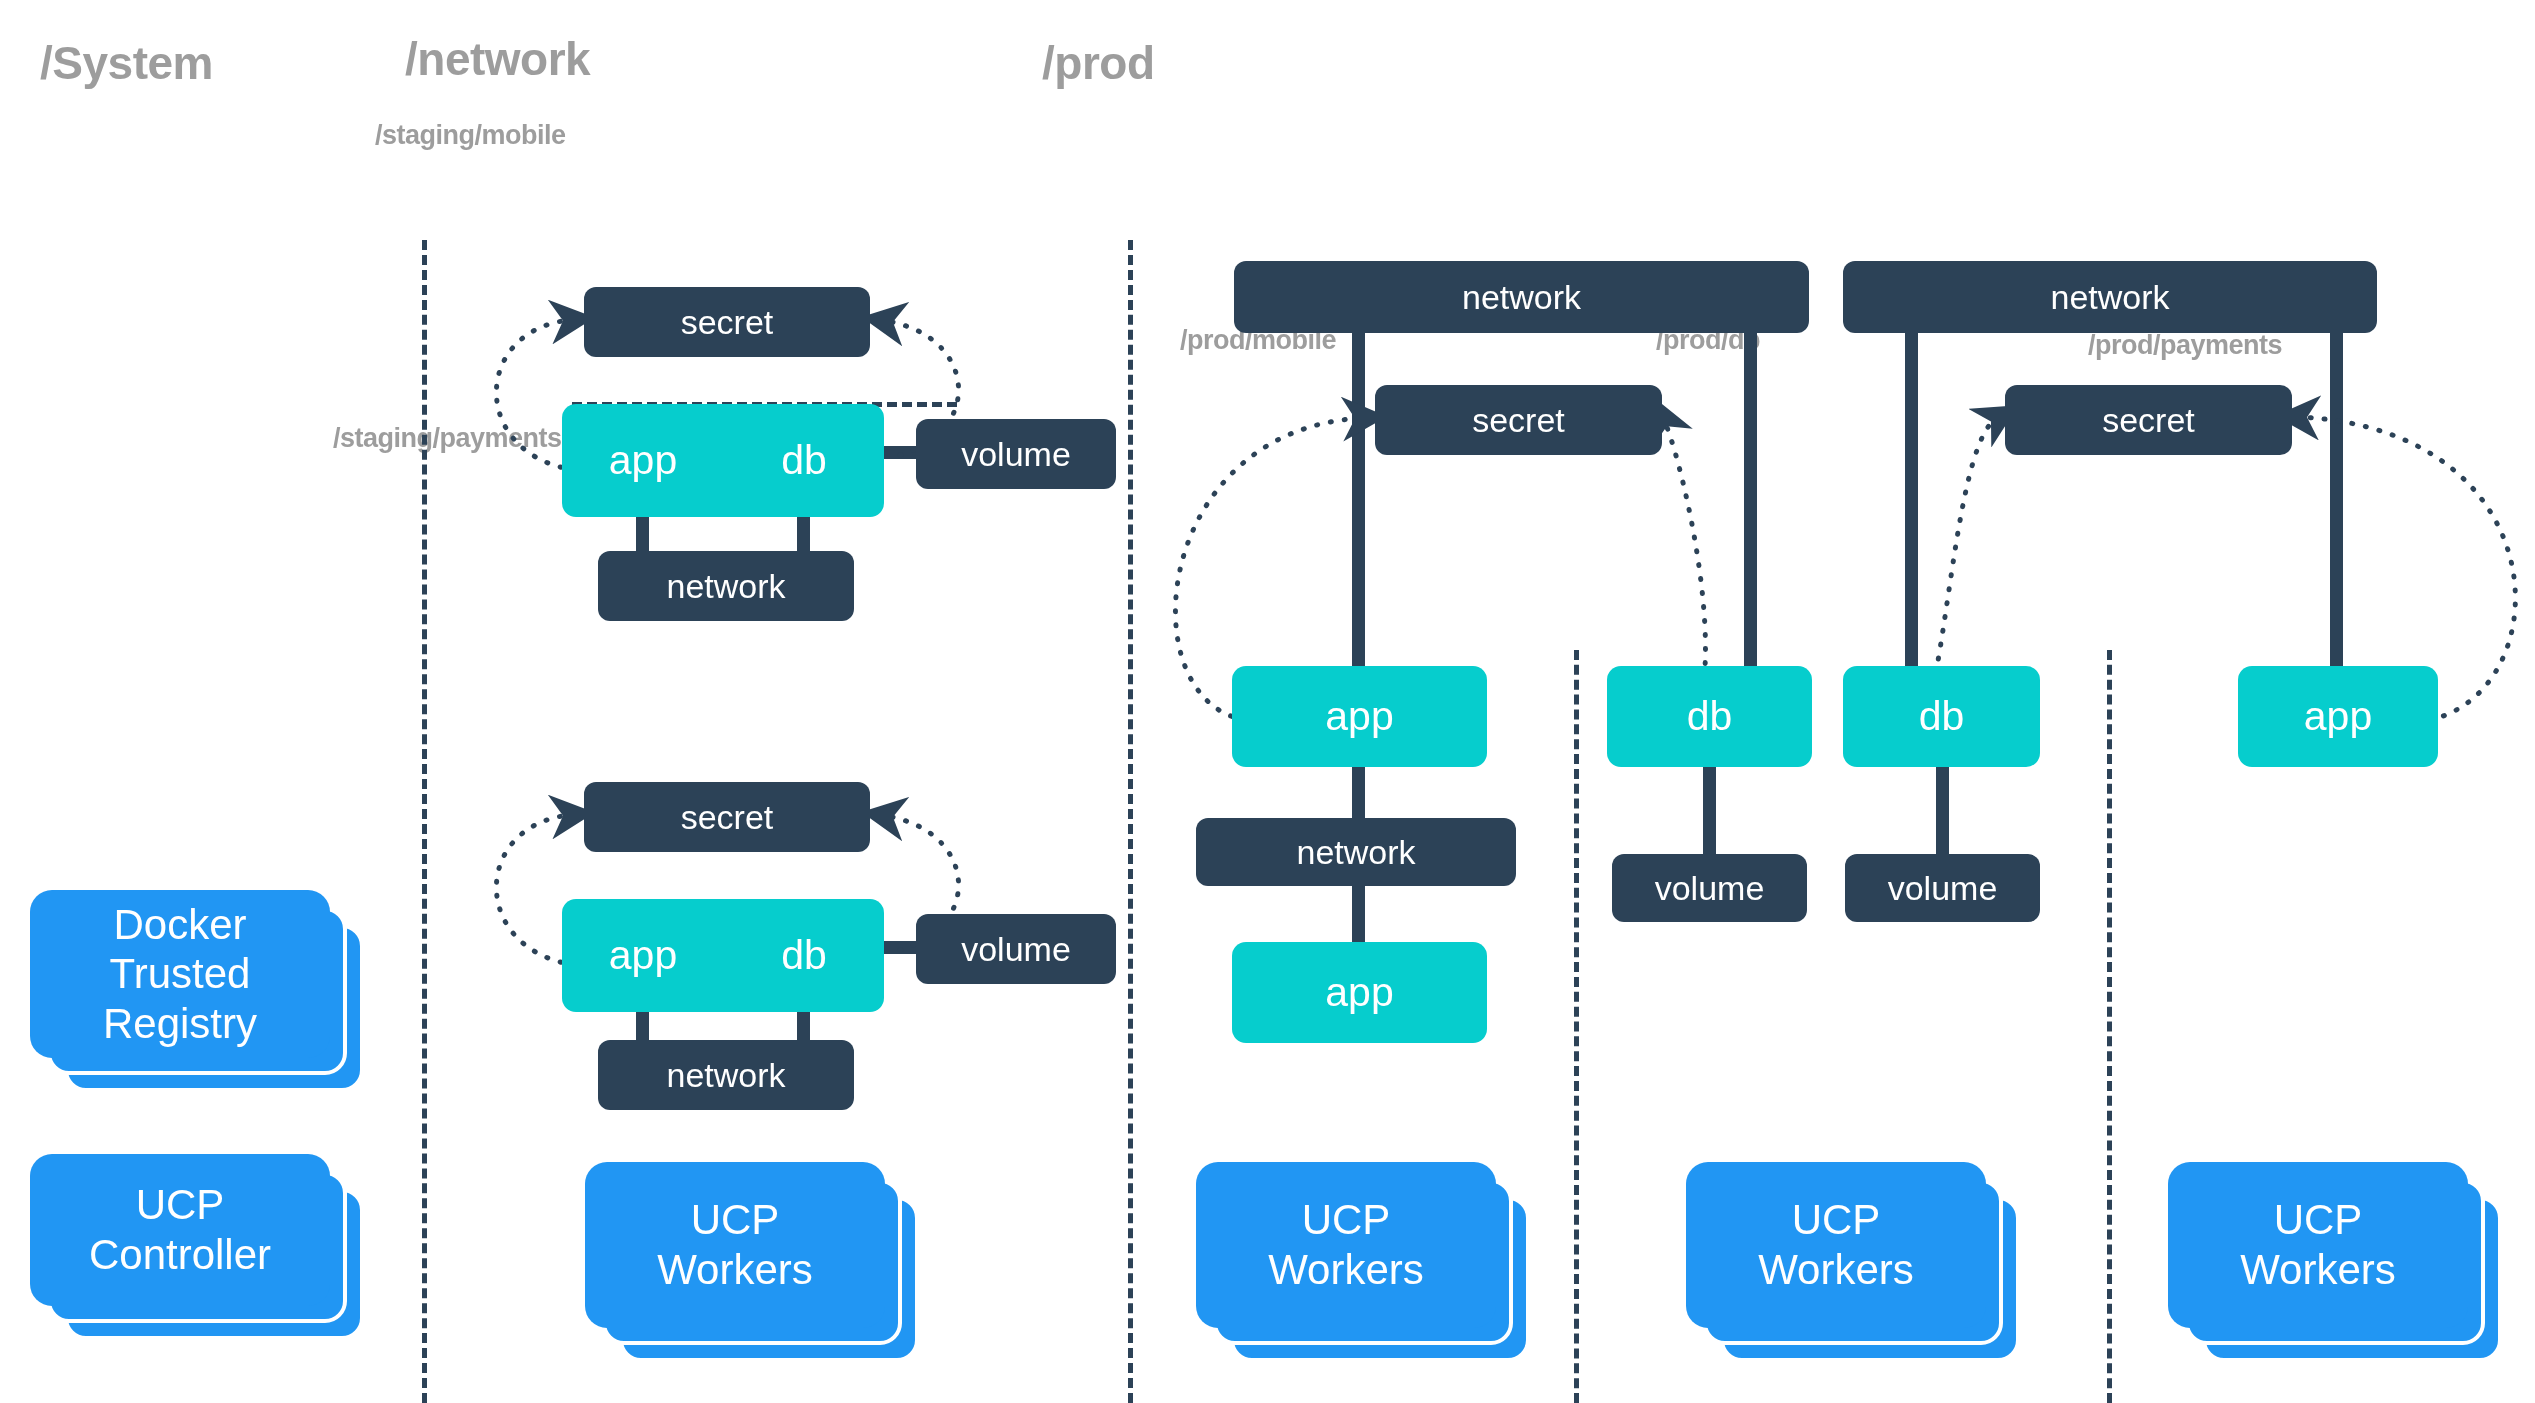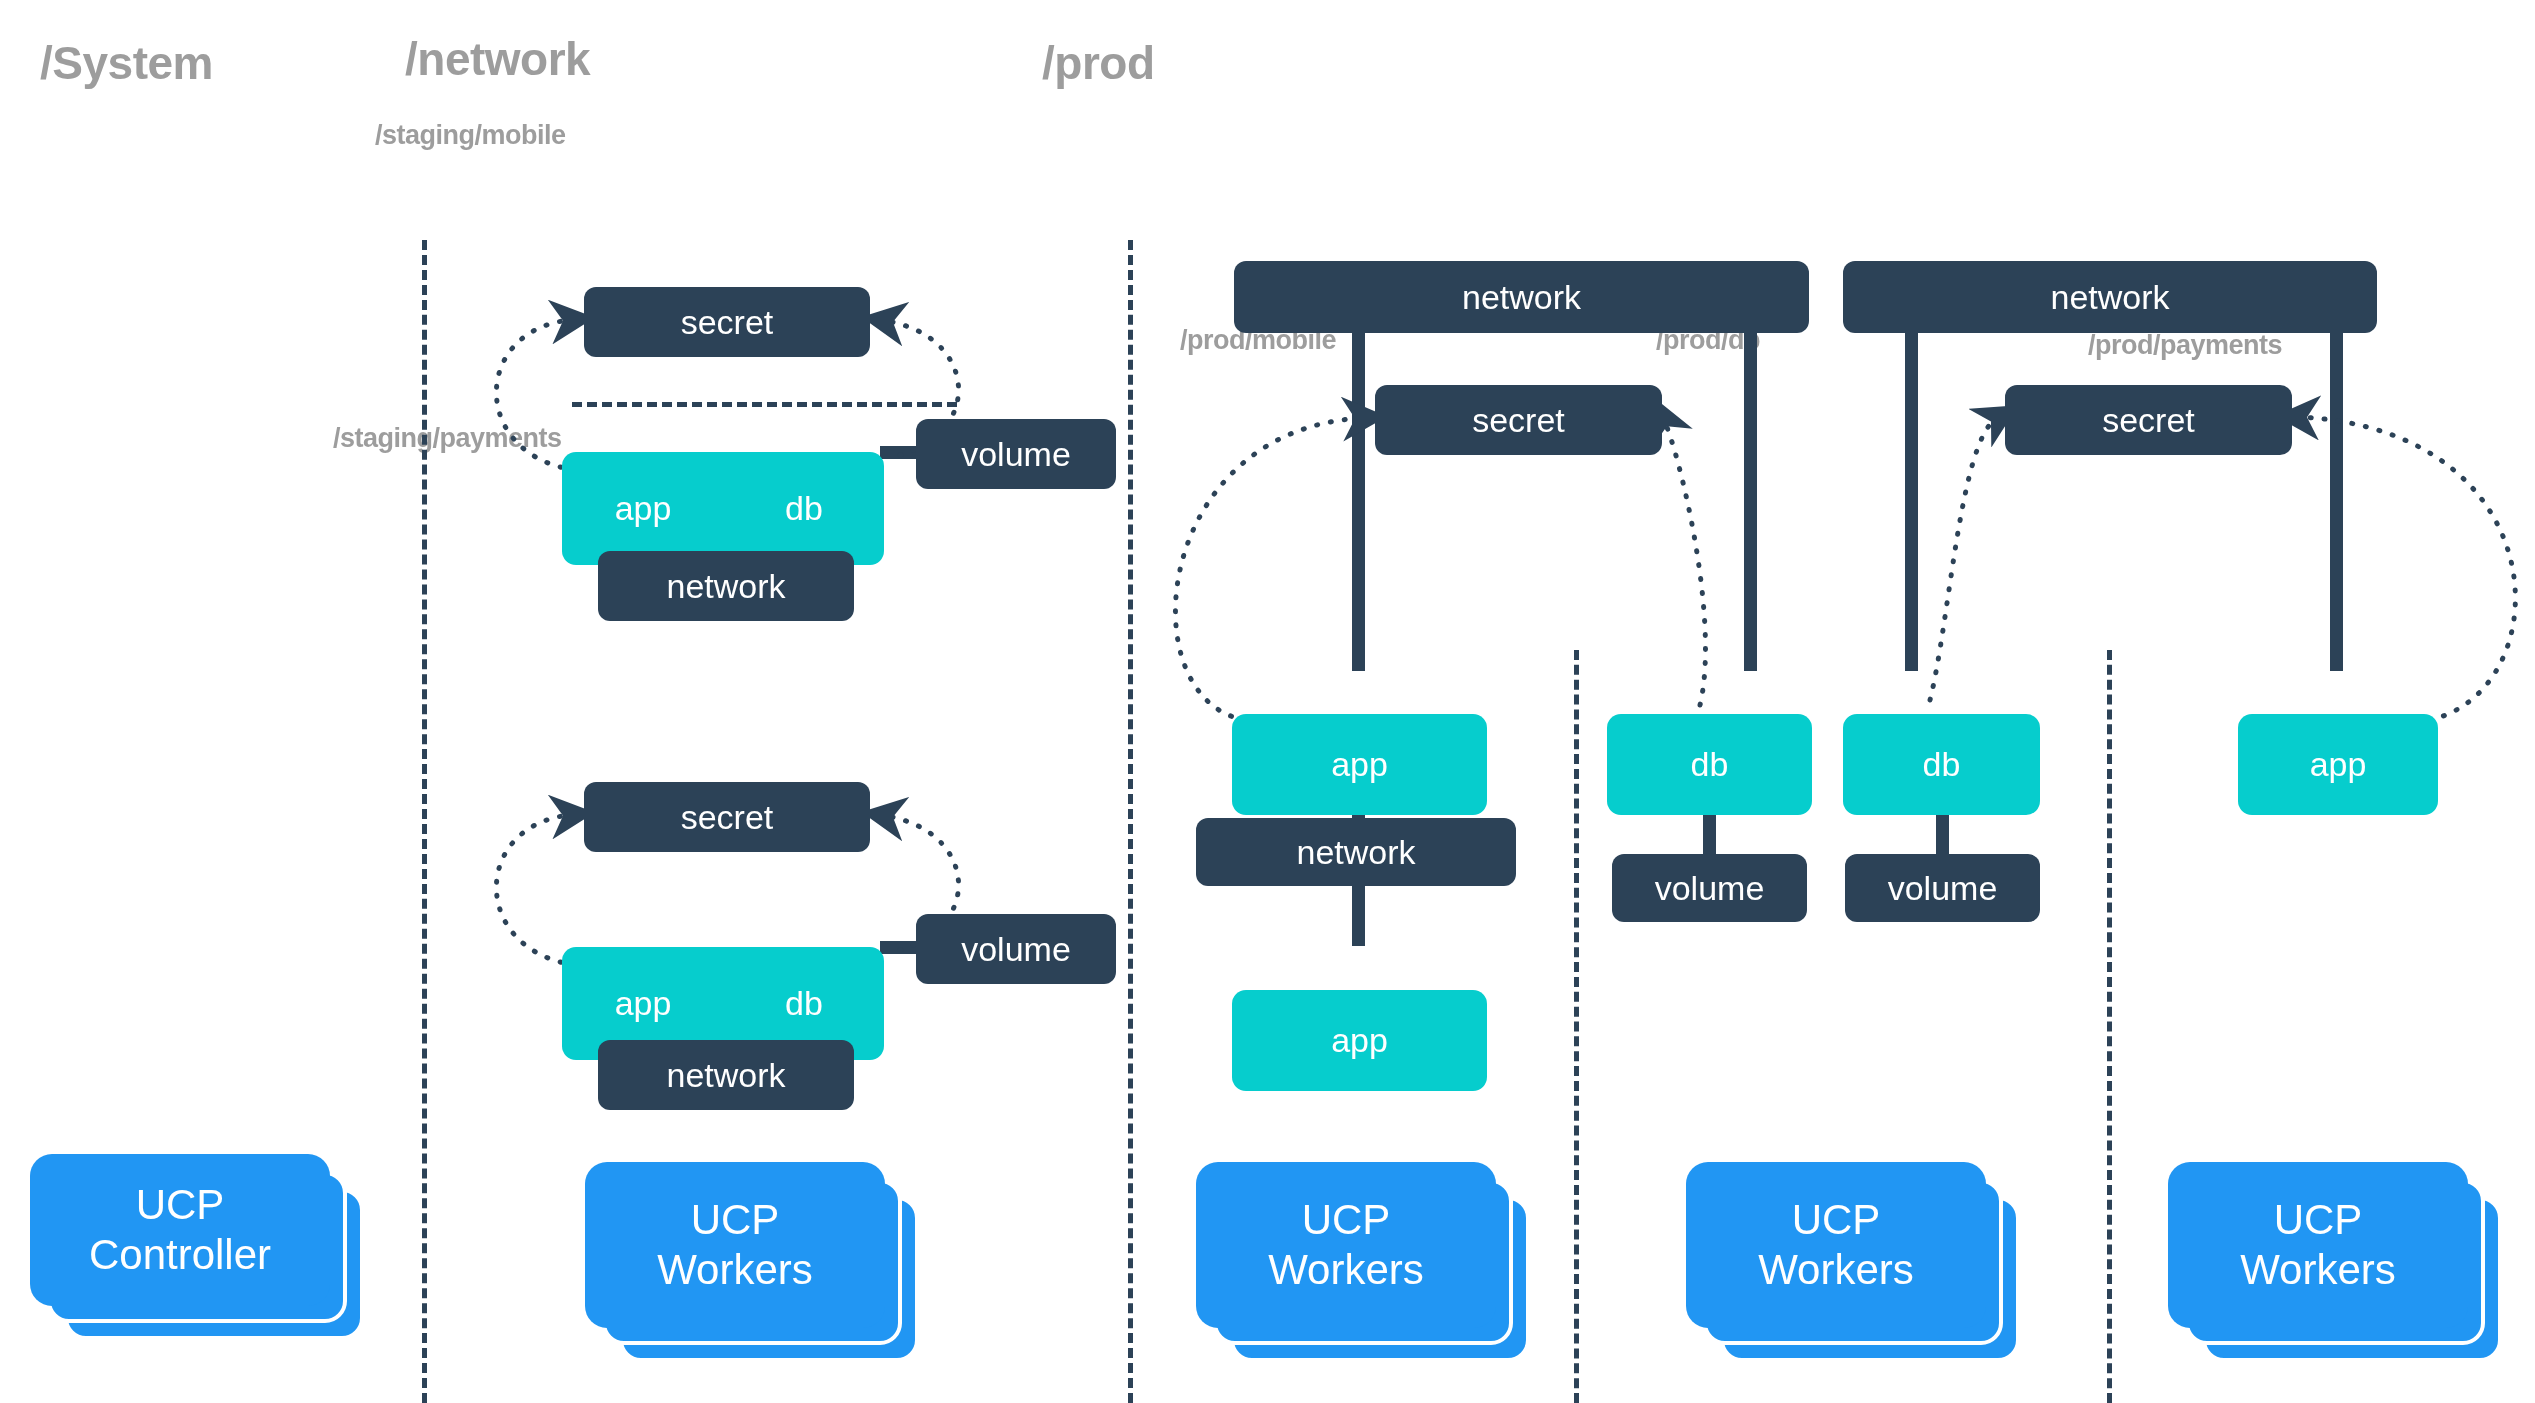--- a/index.html
+++ b/index.html
@@ -11,21 +11,21 @@
              font-size:46px;letter-spacing:-0.5px;white-space:nowrap;}
   .grp-title{position:absolute;font-weight:bold;color:#9d9d9d;
              font-size:27px;letter-spacing:-0.5px;white-space:nowrap;}
 
   .vsep{position:absolute;width:0;border-left:5px dashed #2c4257;}
   .hsep{position:absolute;height:0;border-top:5px dashed #2c4257;}
 
   .node{position:absolute;display:flex;align-items:center;justify-content:center;
         color:#ffffff;box-sizing:border-box;white-space:nowrap;}
   .dark{background:#2c4257;border-radius:12px;font-size:34px;}
-  .teal{background:#06cdcd;border-radius:14px;font-size:34px;margin-top:48px;}
+  .teal{background:#06cdcd;border-radius:14px;font-size:41px;}
   .teal.sq-r{border-top-right-radius:0;border-bottom-right-radius:0;}
   .teal.sq-l{border-top-left-radius:0;border-bottom-left-radius:0;}
 
   .link{position:absolute;background:#2c4257;}
 
   .stack{position:absolute;}
   .stack .sheet{position:absolute;background:#2196f3;border-radius:22px;
                 box-sizing:border-box;border:4px solid #ffffff;}
   .stack .sheet.top{border:none;display:flex;align-items:center;
                     justify-content:center;text-align:center;color:#fff;
@@ -112,20 +112,25 @@
 
   <div class="node dark" style="left:1843px;top:261px;width:534px;height:72px">network</div>
   <div class="node dark" style="left:2005px;top:385px;width:287px;height:70px">secret</div>
   <div class="node teal" style="left:1607px;top:666px;width:205px;height:101px">db</div>
   <div class="node teal" style="left:1843px;top:666px;width:197px;height:101px">db</div>
   <div class="node dark" style="left:1612px;top:854px;width:195px;height:68px">volume</div>
   <div class="node dark" style="left:1845px;top:854px;width:195px;height:68px">volume</div>
 
   <div class="node teal" style="left:2238px;top:666px;width:200px;height:101px">app</div>
 
+  <div class="stack" style="left:30px;top:890px;width:300px;height:168px">
+    <div class="sheet" style="left:34px;top:34px;width:300px;height:168px"></div>
+    <div class="sheet" style="left:17px;top:17px;width:300px;height:168px"></div>
+    <div class="sheet top" style="left:0;top:0;width:300px;height:168px">Docker<br>Trusted<br>Registry</div>
+  </div>
 
   <div class="stack" style="left:30px;top:1154px;width:300px;height:152px">
     <div class="sheet" style="left:34px;top:34px;width:300px;height:152px"></div>
     <div class="sheet" style="left:17px;top:17px;width:300px;height:152px"></div>
     <div class="sheet top" style="left:0;top:0;width:300px;height:152px">UCP<br>Controller</div>
   </div>
 
   <div class="stack" style="left:585px;top:1162px;width:300px;height:166px">
     <div class="sheet" style="left:34px;top:34px;width:300px;height:166px"></div>
     <div class="sheet" style="left:17px;top:17px;width:300px;height:166px"></div>

